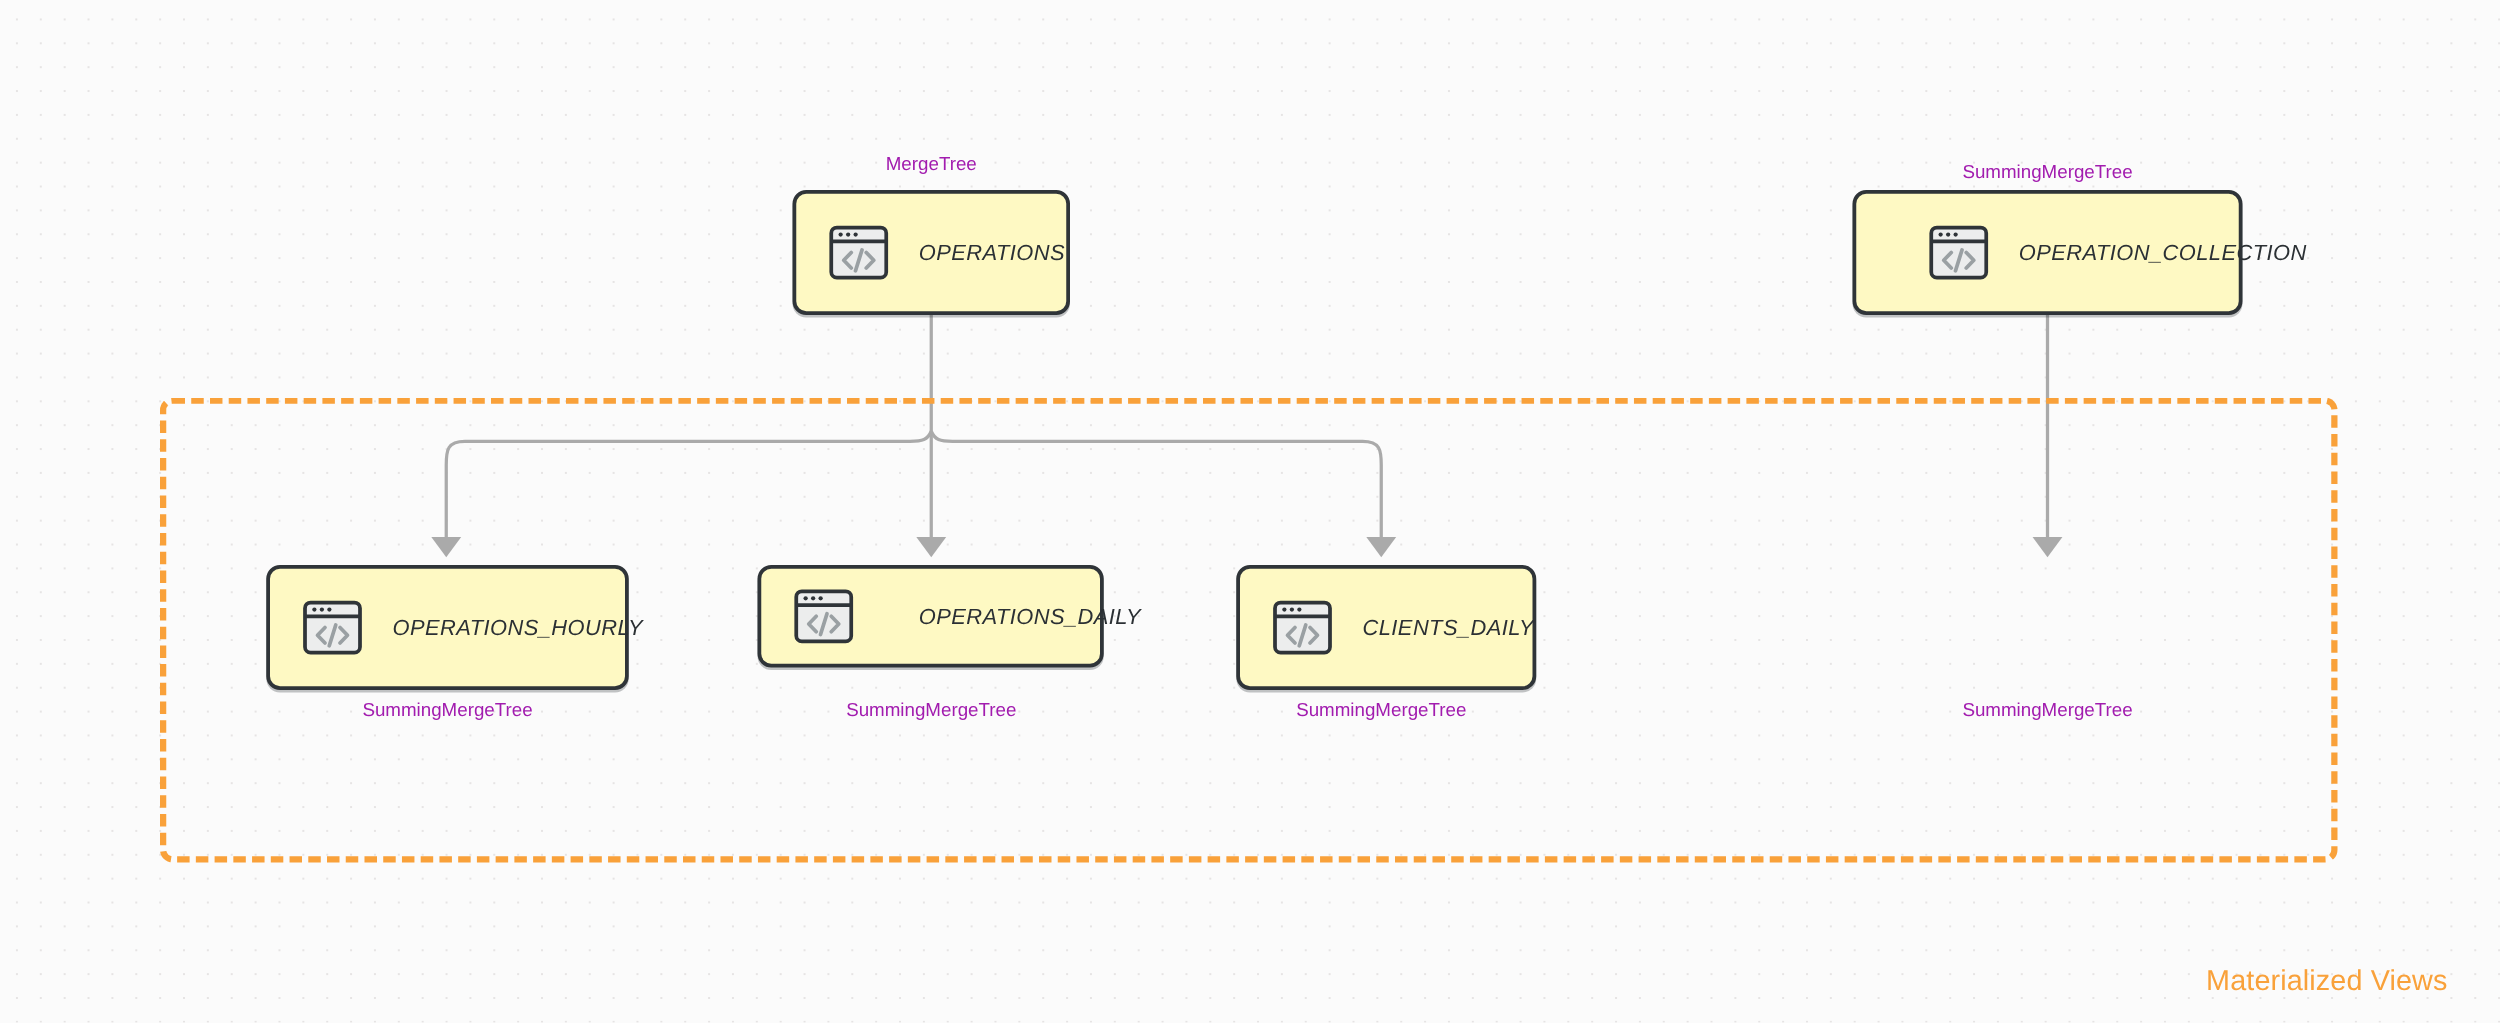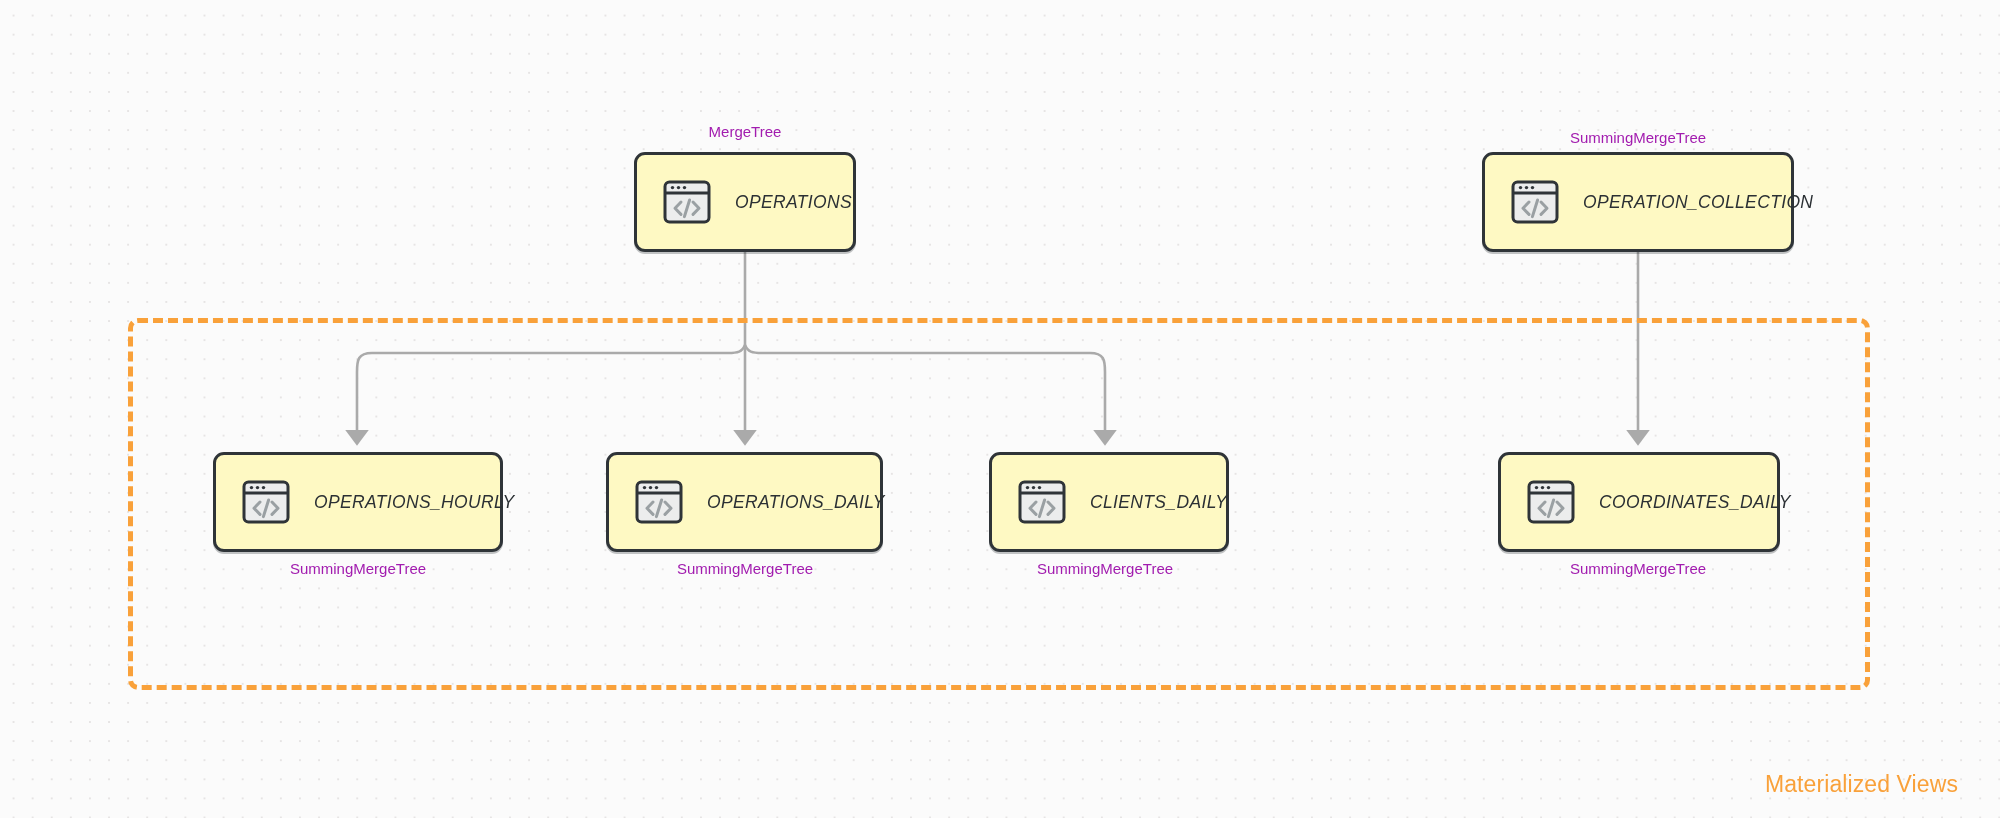--- a/index.html
+++ b/index.html
@@ -111,21 +111,21 @@
       <circle cx="9.5" cy="7.6" r="1.7" fill="#2f3438"></circle>
       <circle cx="15.5" cy="7.6" r="1.7" fill="#2f3438"></circle>
       <circle cx="21.5" cy="7.6" r="1.7" fill="#2f3438"></circle>
       <path d="M18,22 L12,28.2 L18,34.4" fill="none" stroke="#9aa0a3" stroke-width="3" stroke-linecap="round" stroke-linejoin="round"></path>
       <path d="M30,22 L36,28.2 L30,34.4" fill="none" stroke="#9aa0a3" stroke-width="3" stroke-linecap="round" stroke-linejoin="round"></path>
       <path d="M26.6,20 L21.4,36.6" fill="none" stroke="#9aa0a3" stroke-width="3" stroke-linecap="round"></path>
     </svg>
     <span class="tbl-name">OPERATIONS</span>
   </div>
 
-  <div class="node" style="left:1482px;top:152px;width:312px;height:100px;">
+  <div class="node" style="left:1482px;top:152px;width:312px;height:100px;padding-left:32px;">
     <svg class="ico" viewBox="0 0 48 44" xmlns="http://www.w3.org/2000/svg">
       <rect x="2" y="2" width="44" height="40" rx="4.5" fill="#eceded" stroke="#2f3438" stroke-width="3"></rect>
       <path d="M2,13 H46" stroke="#2f3438" stroke-width="3"></path>
       <circle cx="9.5" cy="7.6" r="1.7" fill="#2f3438"></circle>
       <circle cx="15.5" cy="7.6" r="1.7" fill="#2f3438"></circle>
       <circle cx="21.5" cy="7.6" r="1.7" fill="#2f3438"></circle>
       <path d="M18,22 L12,28.2 L18,34.4" fill="none" stroke="#9aa0a3" stroke-width="3" stroke-linecap="round" stroke-linejoin="round"></path>
       <path d="M30,22 L36,28.2 L30,34.4" fill="none" stroke="#9aa0a3" stroke-width="3" stroke-linecap="round" stroke-linejoin="round"></path>
       <path d="M26.6,20 L21.4,36.6" fill="none" stroke="#9aa0a3" stroke-width="3" stroke-linecap="round"></path>
     </svg>
@@ -140,21 +140,21 @@
       <circle cx="15.5" cy="7.6" r="1.7" fill="#2f3438"></circle>
       <circle cx="21.5" cy="7.6" r="1.7" fill="#2f3438"></circle>
       <path d="M18,22 L12,28.2 L18,34.4" fill="none" stroke="#9aa0a3" stroke-width="3" stroke-linecap="round" stroke-linejoin="round"></path>
       <path d="M30,22 L36,28.2 L30,34.4" fill="none" stroke="#9aa0a3" stroke-width="3" stroke-linecap="round" stroke-linejoin="round"></path>
       <path d="M26.6,20 L21.4,36.6" fill="none" stroke="#9aa0a3" stroke-width="3" stroke-linecap="round"></path>
     </svg>
     <span class="tbl-name">OPERATIONS_HOURLY</span>
   </div>
   <div class="engine" style="left:358px;top:560px;">SummingMergeTree</div>
 
-  <div class="node" style="left:606px;top:452px;width:277px;height:100px;">
+  <div class="node" style="left:606px;top:452px;width:277px;height:82px;gap:28px;">
     <svg class="ico" viewBox="0 0 48 44" xmlns="http://www.w3.org/2000/svg">
       <rect x="2" y="2" width="44" height="40" rx="4.5" fill="#eceded" stroke="#2f3438" stroke-width="3"></rect>
       <path d="M2,13 H46" stroke="#2f3438" stroke-width="3"></path>
       <circle cx="9.5" cy="7.6" r="1.7" fill="#2f3438"></circle>
       <circle cx="15.5" cy="7.6" r="1.7" fill="#2f3438"></circle>
       <circle cx="21.5" cy="7.6" r="1.7" fill="#2f3438"></circle>
       <path d="M18,22 L12,28.2 L18,34.4" fill="none" stroke="#9aa0a3" stroke-width="3" stroke-linecap="round" stroke-linejoin="round"></path>
       <path d="M30,22 L36,28.2 L30,34.4" fill="none" stroke="#9aa0a3" stroke-width="3" stroke-linecap="round" stroke-linejoin="round"></path>
       <path d="M26.6,20 L21.4,36.6" fill="none" stroke="#9aa0a3" stroke-width="3" stroke-linecap="round"></path>
     </svg>
@@ -170,28 +170,15 @@
       <circle cx="15.5" cy="7.6" r="1.7" fill="#2f3438"></circle>
       <circle cx="21.5" cy="7.6" r="1.7" fill="#2f3438"></circle>
       <path d="M18,22 L12,28.2 L18,34.4" fill="none" stroke="#9aa0a3" stroke-width="3" stroke-linecap="round" stroke-linejoin="round"></path>
       <path d="M30,22 L36,28.2 L30,34.4" fill="none" stroke="#9aa0a3" stroke-width="3" stroke-linecap="round" stroke-linejoin="round"></path>
       <path d="M26.6,20 L21.4,36.6" fill="none" stroke="#9aa0a3" stroke-width="3" stroke-linecap="round"></path>
     </svg>
     <span class="tbl-name">CLIENTS_DAILY</span>
   </div>
   <div class="engine" style="left:1105px;top:560px;">SummingMergeTree</div>
 
-  <div class="node" style="left:1498px;top:452px;width:282px;height:100px;">
-    <svg class="ico" viewBox="0 0 48 44" xmlns="http://www.w3.org/2000/svg">
-      <rect x="2" y="2" width="44" height="40" rx="4.5" fill="#eceded" stroke="#2f3438" stroke-width="3"></rect>
-      <path d="M2,13 H46" stroke="#2f3438" stroke-width="3"></path>
-      <circle cx="9.5" cy="7.6" r="1.7" fill="#2f3438"></circle>
-      <circle cx="15.5" cy="7.6" r="1.7" fill="#2f3438"></circle>
-      <circle cx="21.5" cy="7.6" r="1.7" fill="#2f3438"></circle>
-      <path d="M18,22 L12,28.2 L18,34.4" fill="none" stroke="#9aa0a3" stroke-width="3" stroke-linecap="round" stroke-linejoin="round"></path>
-      <path d="M30,22 L36,28.2 L30,34.4" fill="none" stroke="#9aa0a3" stroke-width="3" stroke-linecap="round" stroke-linejoin="round"></path>
-      <path d="M26.6,20 L21.4,36.6" fill="none" stroke="#9aa0a3" stroke-width="3" stroke-linecap="round"></path>
-    </svg>
-    <span class="tbl-name">COORDINATES_DAILY</span>
-  </div>
   <div class="engine" style="left:1638px;top:560px;">SummingMergeTree</div>
 
 </div>
 
 </body></html>

